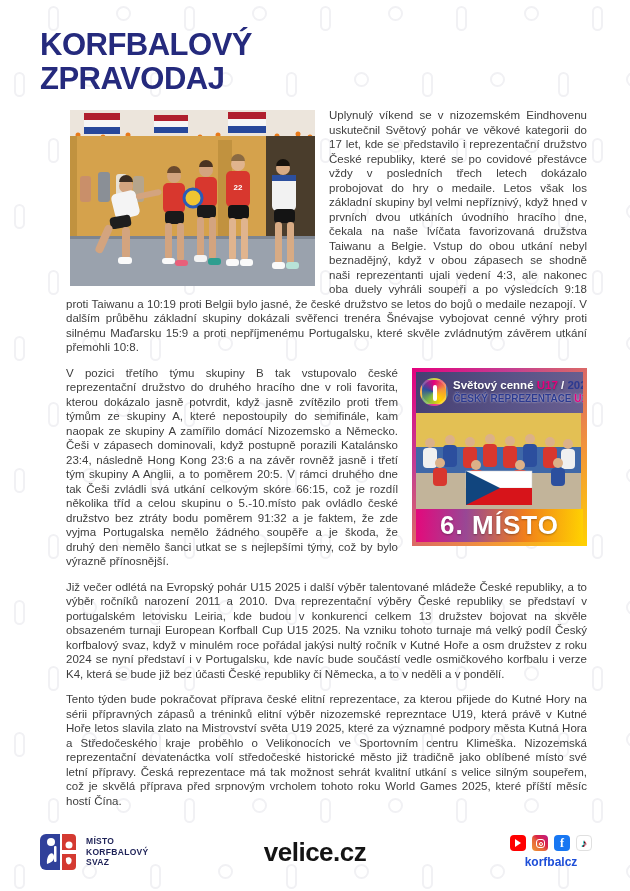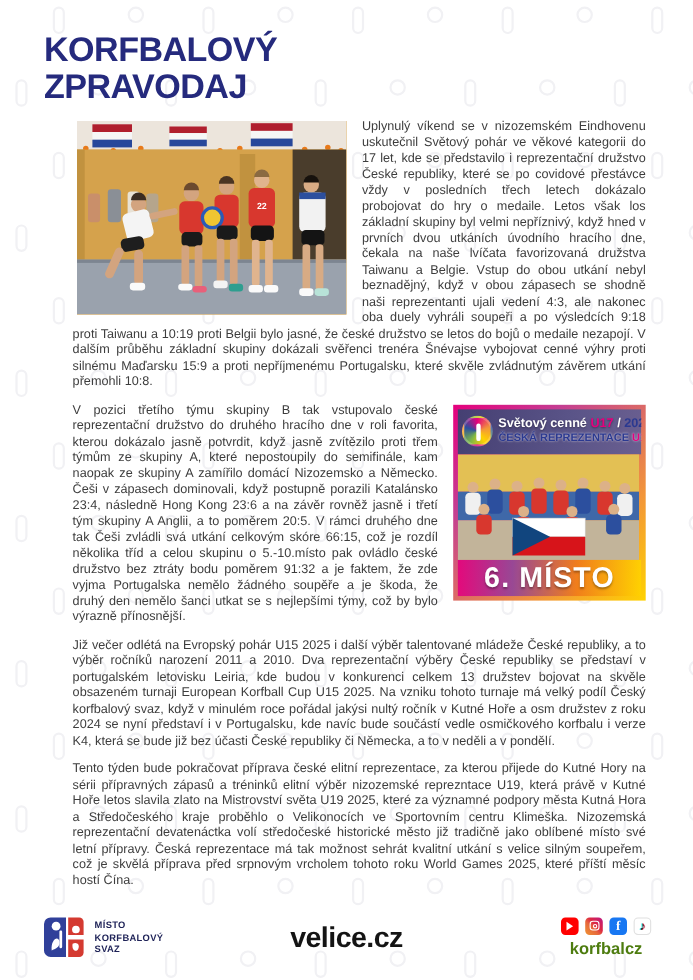--- a/index.html
+++ b/index.html
@@ -60,21 +60,21 @@
   .social-row { display:flex; gap:6px; }
   .sicon { width:16px; height:16px; border-radius:4px; display:flex; align-items:center; justify-content:center; }
   .sicon-yt { background:#ff0000; }
   .sicon-yt i { width:0; height:0; border-left:6px solid #fff; border-top:4px solid transparent; border-bottom:4px solid transparent; }
   .sicon-ig { background:linear-gradient(45deg,#f09433,#e6683c 40%,#dc2743 60%,#bc1888); }
   .sicon-ig i { width:9px; height:9px; border:1.5px solid #fff; border-radius:3px; position:relative; display:block; }
   .sicon-ig i::after { content:""; position:absolute; left:2px; top:2px; width:2px; height:2px; border:1px solid #fff; border-radius:50%; }
   .sicon-fb { background:#1877f2; color:#fff; font-size:12px; font-weight:700; font-family:"Liberation Serif",serif; }
   .sicon-tk { background:#ffffff; border:1px solid #e0e0e0; color:#111; font-size:11px; font-weight:700;
               text-shadow:0.7px 0 #fe2c55, -0.7px 0 #25f4ee; }
-  .social-handle { font-size:15px; font-weight:800; color:#4d7c0f; }
+  .social-handle { font-size:12px; font-weight:800; color:#1d4ed8; }
 </style>
 </head>
 <body>
 
 <div class="page">
   <div class="bg-pattern" id="bg-pattern">
       <span class="pat-korf" style="left: 48px; top: 6px;"></span>
       <span class="pat-ball" style="left: 116px; top: 6px;"></span>
       <span class="pat-korf" style="left: 184px; top: 6px;"></span>
       <span class="pat-ball" style="left: 252px; top: 6px;"></span>
@@ -333,21 +333,21 @@
             <div class="poster-top">
               <div class="poster-logo"></div>
               <div class="poster-titles">
                 <div class="poster-line1">
                   <span>Světový cenné</span>
                   <span class="accent-pink">U17</span>
                   <span>/</span>
                   <span class="accent-navy">2025</span>
                 </div>
                 <div class="poster-line2">
-                  <span>ČESKÁ REPREZENTACE</span>
+                  <span>ČESKÝ REPREZENTACE</span>
                   <span class="accent-pink">U17</span>
                 </div>
               </div>
             </div>
             <div class="poster-photo">
               <svg width="165" height="96" viewBox="0 0 165 96" preserveAspectRatio="none">
                 <rect x="0" y="0" width="165" height="34" fill="#e3c054"></rect>
                 <rect x="0" y="34" width="165" height="26" fill="#3f68a8"></rect>
                 <rect x="0" y="60" width="165" height="36" fill="#c2b49a"></rect>
 

